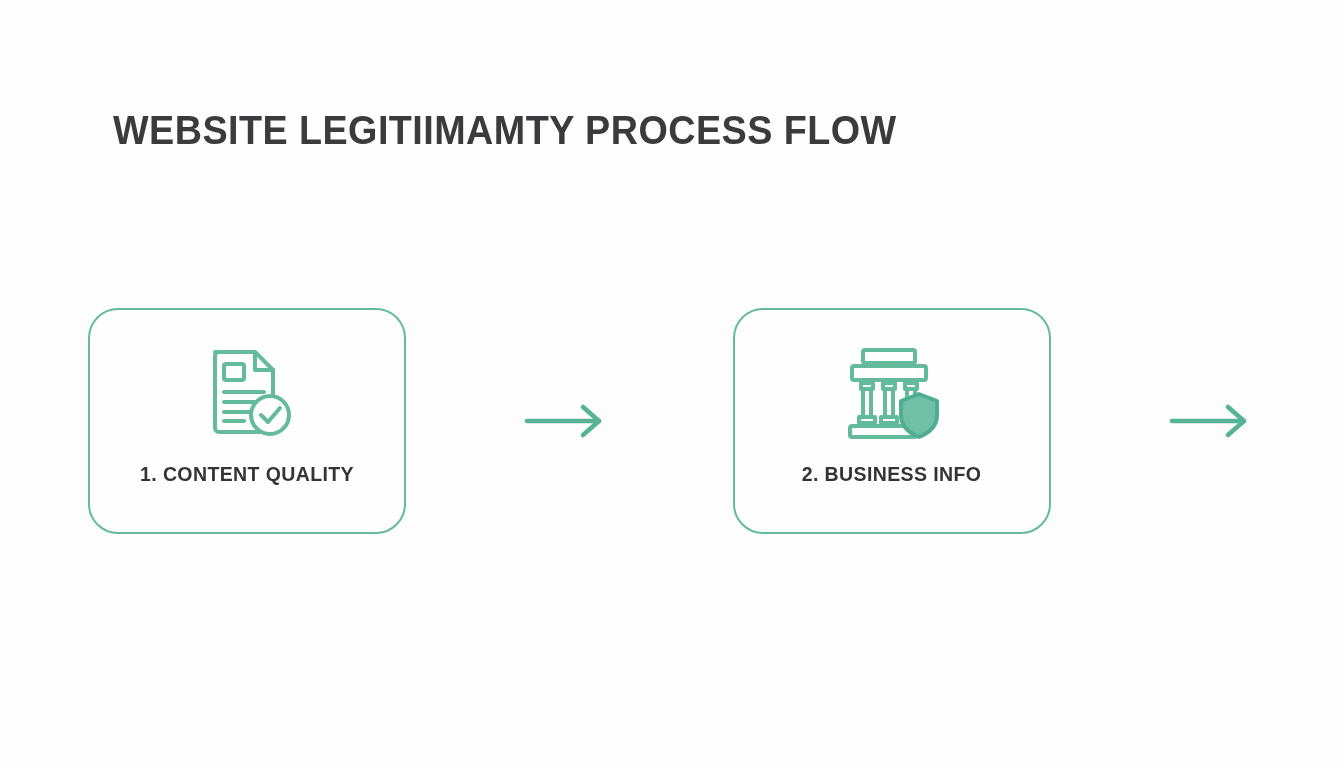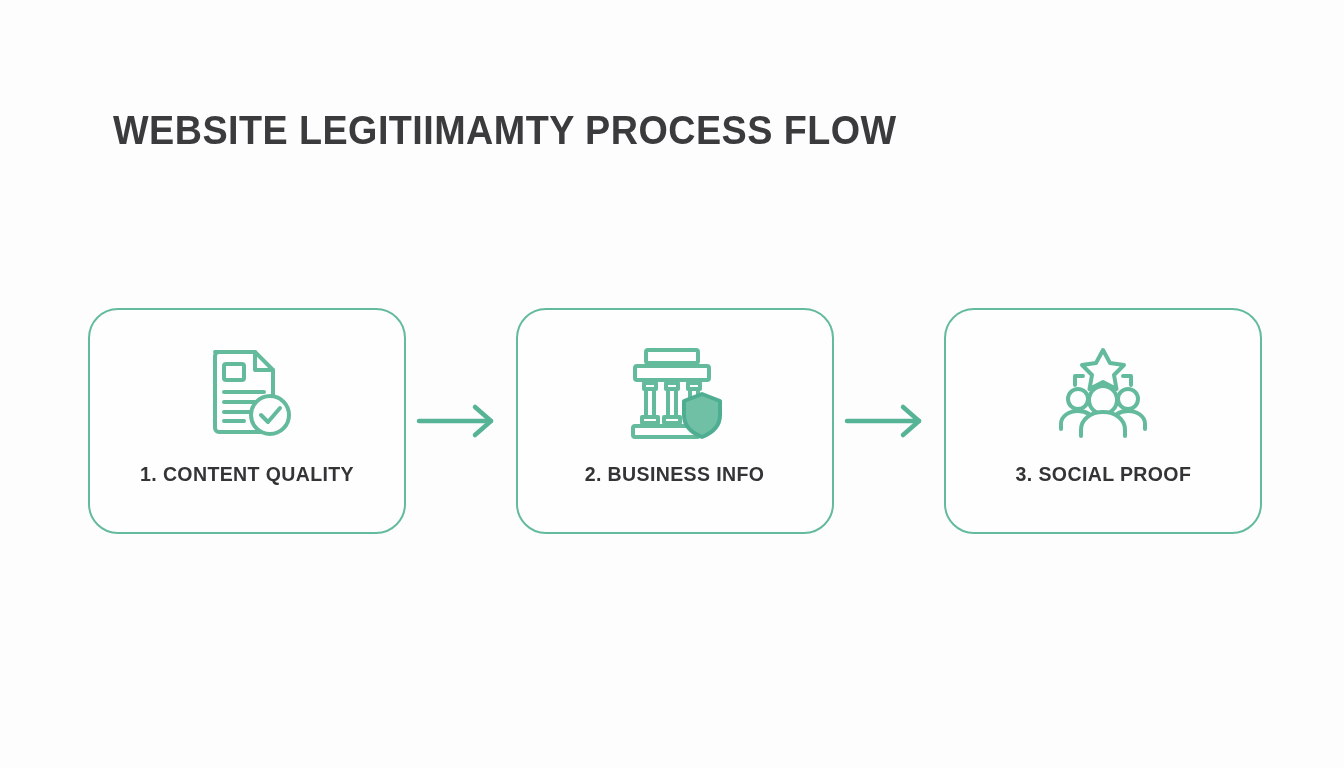--- a/index.html
+++ b/index.html
@@ -134,30 +134,14 @@
     <div class="card-label">2. BUSINESS INFO</div>
   </div>
 
   <svg class="arrow" viewBox="0 0 96 40">
     <g fill="none" stroke="#57b396" stroke-width="4.5" stroke-linecap="round" stroke-linejoin="round">
       <path d="M6 20 h72"></path>
       <path d="M62 6 l16 14 l-16 14"></path>
     </g>
   </svg>
 
-  <div class="card">
-    <svg class="card-icon" viewBox="0 0 104 104">
-      <g fill="none" stroke="#64bb9c" stroke-width="4" stroke-linecap="round" stroke-linejoin="round">
-        <path d="M52 8 l7 13 l14 2 l-10 10 l2.5 14 l-13.5 -7 l-13.5 7 l2.5 -14 l-10 -10 l14 -2 z"></path>
-        <path d="M32 34 h-8 v9"></path>
-        <path d="M72 34 h8 v9"></path>
-        <circle cx="27" cy="57" r="10"></circle>
-        <path d="M10 87 v-5 c0 -8 8 -13 17 -13 c4 0 8 1 11 3"></path>
-        <circle cx="77" cy="57" r="10"></circle>
-        <path d="M94 87 v-5 c0 -8 -8 -13 -17 -13 c-4 0 -8 1 -11 3"></path>
-        <circle cx="52" cy="58" r="14" fill="#fefefe"></circle>
-        <path d="M30 94 v-6 c0 -11 10 -18 22 -18 c12 0 22 7 22 18 v6" fill="#fefefe"></path>
-      </g>
-    </svg>
-    <div class="card-label">3. SOCIAL PROOF</div>
-  </div>
 
 </div>
 
 </body></html>

